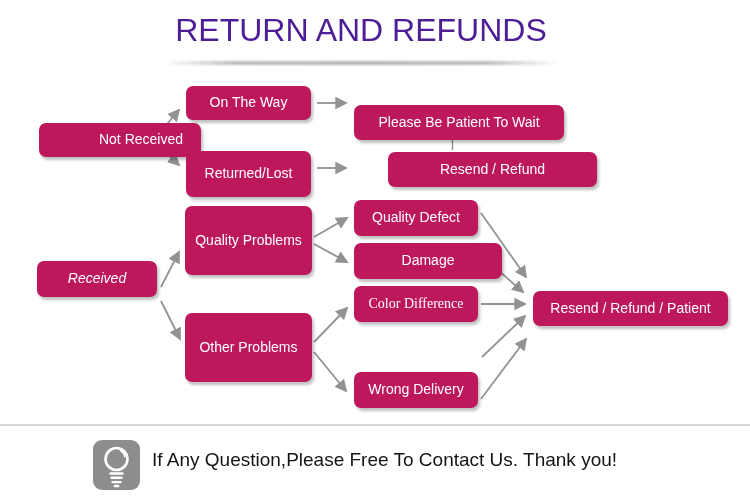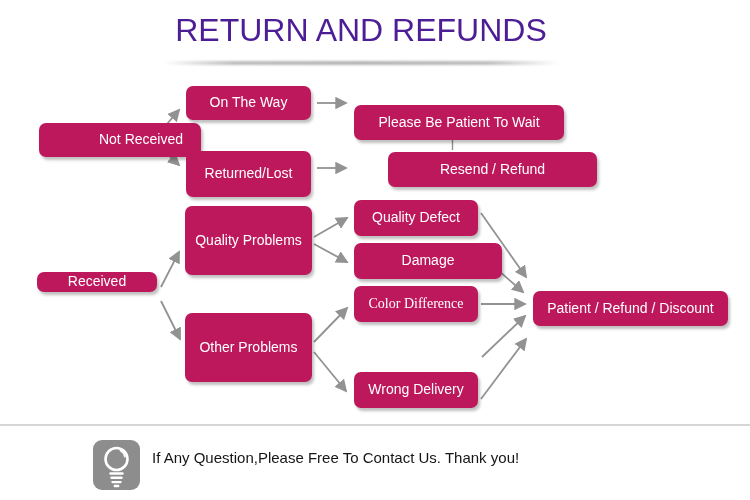--- a/index.html
+++ b/index.html
@@ -26,21 +26,21 @@
     box-shadow:2px 3px 3px rgba(0,0,0,0.25);white-space:nowrap;
   }
   .footer-divider{
     position:absolute;left:0;top:424px;width:750px;height:2px;background:#d6d6d6;
   }
   .bulb-badge{
     position:absolute;left:93px;top:440px;width:47px;height:50px;
     background:#8d8d8d;border-radius:9px;display:flex;align-items:center;justify-content:center;
   }
   .footer-text{
-    position:absolute;left:152px;top:449px;font-size:15px;color:#151515;white-space:nowrap;text-align:right;
+    position:absolute;left:152px;top:449px;font-size:19px;color:#151515;white-space:nowrap;text-align:right;
   }
 </style>
 </head>
 <body>
 
 <div class="canvas">
 
   <h1 class="page-title">RETURN AND REFUNDS</h1>
   <div class="title-shadow"></div>
 
@@ -69,30 +69,30 @@
       <path d="M481,399 L526,339" marker-end="url(#ah)"></path>
     </g>
   </svg>
 
   <div class="node" style="left:39px;top:123px;width:120px;height:34px;padding-left:42px;">Not Received</div>
   <div class="node" style="left:186px;top:86px;width:125px;height:34px;">On The Way</div>
   <div class="node" style="left:186px;top:151px;width:125px;height:46px;">Returned/Lost</div>
   <div class="node" style="left:354px;top:105px;width:210px;height:35px;">Please Be Patient To Wait</div>
   <div class="node" style="left:354px;top:152px;width:209px;height:35px;margin-left:34px;">Resend / Refund</div>
 
-  <div class="node" style="left:37px;top:272px;width:120px;height:20px;">Received</div>
+  <div class="node" style="left:37px;top:261px;width:120px;height:36px;font-style:italic;">Received</div>
   <div class="node" style="left:185px;top:206px;width:127px;height:69px;">Quality Problems</div>
   <div class="node" style="left:185px;top:313px;width:127px;height:69px;">Other Problems</div>
 
   <div class="node" style="left:354px;top:200px;width:124px;height:36px;">Quality Defect</div>
   <div class="node" style="left:354px;top:243px;width:148px;height:36px;">Damage</div>
   <div class="node" style="left:354px;top:286px;width:124px;height:36px;font-family:Liberation Serif, serif;">Color Difference</div>
   <div class="node" style="left:354px;top:372px;width:124px;height:36px;">Wrong Delivery</div>
 
-  <div class="node" style="left:533px;top:291px;width:195px;height:35px;">Patient / Refund / Discount</div>
+  <div class="node" style="left:533px;top:291px;width:195px;height:35px;">Resend / Refund / Patient</div>
 
   <div class="footer-divider"></div>
 
   <div class="bulb-badge">
     <svg width="47" height="50" viewBox="0 0 47 50">
       <g stroke="#ffffff" fill="none" stroke-linecap="round">
         <circle cx="23.5" cy="19" r="11" stroke-width="2.6"></circle>
         <path d="M 27.5,10.5 A 9,9 0 0 1 31.8,16.5" stroke-width="1.8"></path>
         <path d="M17.5,33.5 L29.5,33.5" stroke-width="2.4"></path>
         <path d="M18.5,37.8 L28.5,37.8" stroke-width="2.4"></path>

